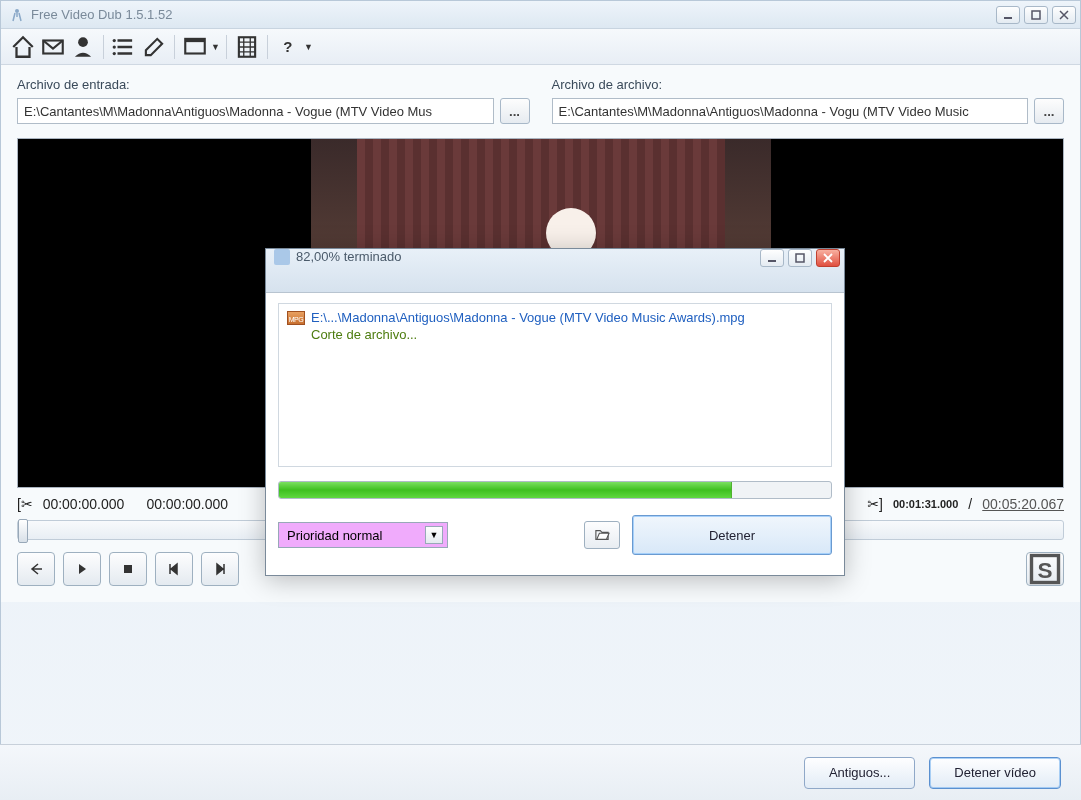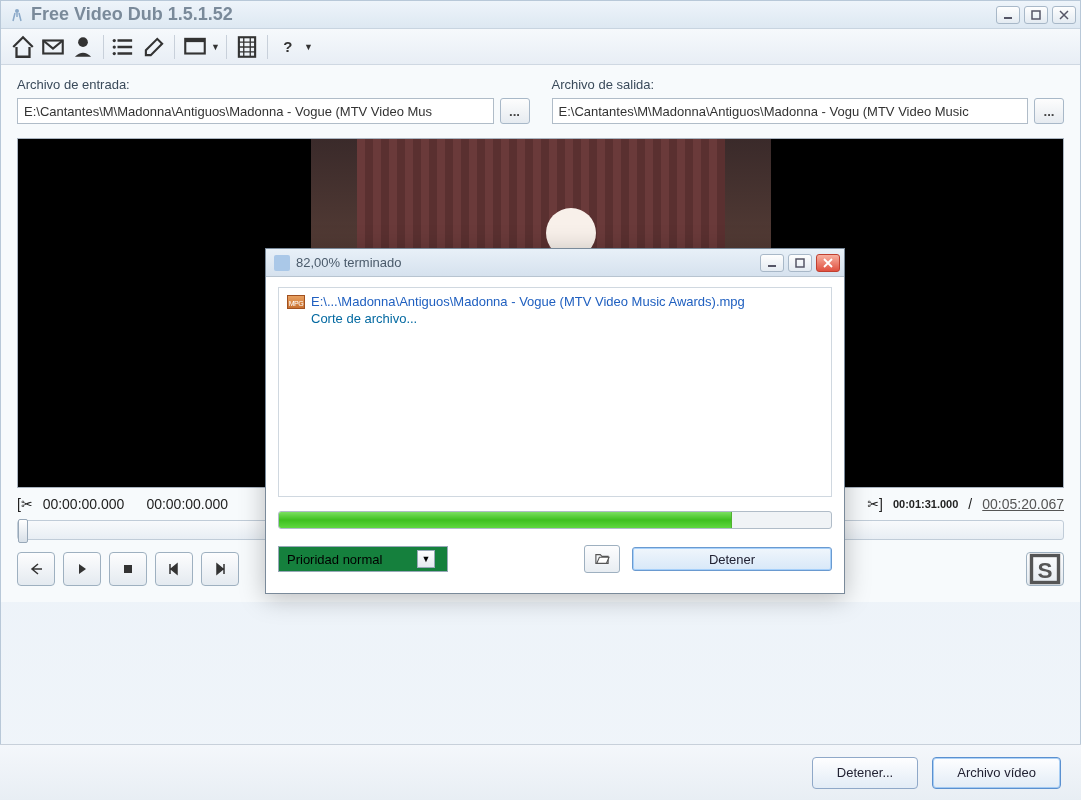--- a/index.html
+++ b/index.html
@@ -2,21 +2,21 @@
 <html><head>
 <meta charset="utf-8">
 <style>
 * { box-sizing: border-box; margin: 0; padding: 0; }
 body { font-family: "Segoe UI", Tahoma, sans-serif; font-size: 12px; background: #fff; width: 1081px; height: 800px; overflow: hidden; position: relative; }
 
 
 .window { width: 1081px; height: 800px; border: 1px solid #b8c8d8; background: linear-gradient(180deg, #e6eef6 0%, #f0f5fa 100%); }
 .titlebar { height: 28px; display: flex; align-items: center; padding: 0 4px 0 8px; background: linear-gradient(180deg, #eef4fa, #dde8f2); border-bottom: 1px solid #c8d4e0; }
 .titlebar .app-icon { width: 16px; height: 16px; margin-right: 6px; display: inline-flex; }
-.titlebar .title-text { color: #7a8a9a; font-size: 18px; flex: 1; font-weight: bold; }
+.titlebar .title-text { color: #7a8a9a; font-size: 13px; flex: 1; }
 .win-controls { display: flex; gap: 4px; }
 .win-btn { width: 24px; height: 18px; border: 1px solid #a8b8c8; border-radius: 3px; background: linear-gradient(180deg,#fefefe,#e4ebf2); display: flex; align-items: center; justify-content: center; color: #556; cursor: pointer; }
 .win-btn svg { width: 10px; height: 10px; }
 
 
 .toolbar { height: 36px; display: flex; align-items: center; padding: 0 8px; gap: 2px; background: linear-gradient(180deg,#f6f9fc,#e8eef5); border-bottom: 1px solid #cfd8e2; }
 .tool-btn { width: 28px; height: 28px; border: 1px solid transparent; border-radius: 3px; display: flex; align-items: center; justify-content: center; cursor: pointer; color: #333; }
 .tool-sep { width: 1px; height: 24px; background: #c8d0da; margin: 0 4px; }
 .tool-drop { display:flex; align-items:center; }
 .tool-drop .caret { margin-left:2px; font-size:9px; color:#333; }
@@ -59,42 +59,42 @@
 .transport .spacer { flex:1; }
 .sbtn { width:38px; height:34px; border:1px solid #9eb0c0; border-radius:4px; background:linear-gradient(180deg,#fdfdfe,#e4eaf0); display:flex; align-items:center; justify-content:center; cursor:pointer; }
 
 
 .bottom-bar { position:absolute; bottom:0; left:0; right:0; height:56px; border-top:1px solid #c8d0da; background:linear-gradient(180deg,#f4f7fb,#e8eef4); display:flex; align-items:center; justify-content:flex-end; padding:0 20px; gap:14px; }
 .main-btn { height:32px; padding:0 24px; border:1px solid #8fa8c8; border-radius:4px; background:linear-gradient(180deg,#fefeff,#e2ecf6); cursor:pointer; font-size:13px; color:#223; }
 .main-btn.primary { border-color:#5a90d0; box-shadow: inset 0 0 0 1px rgba(120,180,240,.6); }
 
 
 .dialog { position:absolute; left:265px; top:248px; width:580px; background:#fff; border:1px solid #7a8a9a; box-shadow: 0 4px 24px rgba(0,0,0,.25); }
-.dlg-title { height:28px; display:flex; align-items:center; padding:0 4px 0 8px; background:linear-gradient(180deg,#e8f0f8,#d6e2ee); border-bottom:1px solid #b8c4d0; }
+.dlg-title { height:44px; display:flex; padding:0 4px 0 8px; background:linear-gradient(180deg,#e8f0f8,#d6e2ee); border-bottom:1px solid #b8c4d0; }
 .dlg-title .dlg-icon { width:16px; height:16px; margin-right:6px; background:#aac8e8; border-radius:2px; }
 .dlg-title .dlg-text { flex:1; color:#4a5a6a; font-size:13px; }
 .dlg-title .win-btn.close { background: linear-gradient(180deg,#f8b0a0,#e05040); border-color:#c04030; color:#fff; }
 
 .dlg-body { padding: 10px 12px; }
-.file-block { border:1px solid #d0d8e0; padding:6px 8px; height:210px; background:#fff; }
+.file-block { border:1px solid #d0d8e0; padding:6px 8px; height:164px; background:#fff; }
 .file-line { display:flex; align-items:center; gap:6px; }
 .file-mpg-icon { width:18px; height:14px; background:linear-gradient(180deg,#e8a060,#c87030); border:1px solid #a05020; font-size:7px; color:#fff; display:flex; align-items:flex-end; justify-content:center; padding-bottom:1px; letter-spacing:-0.5px; }
 .file-path { color:#2060c0; font-size:13px; }
-.file-status { color:#0369a1; font-size:13px; margin-left:24px; margin-top:2px; }
+.file-status { color:#4d7c0f; font-size:13px; margin-left:24px; margin-top:2px; }
 
 .progress-wrap { margin:14px 0 16px; }
 .progress { height:18px; border:1px solid #b0bcc8; border-radius:3px; background:#f0f3f6; overflow:hidden; }
 .progress-fill { height:100%; width:82%; background:linear-gradient(180deg,#7ae060 0%,#3ec020 50%,#5ed840 100%); border-right:1px solid #50b030; }
 
 .dlg-footer { display:flex; align-items:center; gap:12px; padding: 0 0 10px; }
-.priority-select { width:170px; height:26px; border:1px solid #98a8b8; background:#15803d; display:flex; align-items:center; justify-content:space-between; padding:0 12px 0 8px; font-size:13px; cursor:pointer; }
+.priority-select { width:170px; height:26px; border:1px solid #98a8b8; background:#f0abfc; display:flex; align-items:center; justify-content:space-between; padding:0 4px 0 8px; font-size:13px; cursor:pointer; }
 .priority-select .caret-box { width:18px; height:18px; border:1px solid #98a8b8; display:flex; align-items:center; justify-content:center; font-size:9px; background:linear-gradient(180deg,#fefefe,#e4eaf0); }
 .dlg-footer .spacer { flex:1; }
 .folder-btn { width:36px; height:28px; border:1px solid #9eb0c0; border-radius:3px; background:linear-gradient(180deg,#fdfdfe,#e8edf2); display:flex; align-items:center; justify-content:center; cursor:pointer; }
-.stop-btn { width:200px; height:24px; border:1px solid #6a9ad0; border-radius:3px; background:linear-gradient(180deg,#f0f6fc,#d8e8f8); cursor:pointer; font-size:13px; color:#223; box-shadow: inset 0 0 0 1px rgba(150,200,250,.8); }
+.stop-btn { width:200px; height:40px; border:1px solid #6a9ad0; border-radius:3px; background:linear-gradient(180deg,#f0f6fc,#d8e8f8); cursor:pointer; font-size:13px; color:#223; box-shadow: inset 0 0 0 1px rgba(150,200,250,.8); }
 </style>
 </head>
 <body>
 
 <div class="window">
   <div class="titlebar">
     <span class="app-icon">
       <svg viewBox="0 0 16 16">
           <circle cx="8" cy="4" r="2" fill="#8aa8c8"></circle>
           <path d="M6 6 L4 14 M10 6 L12 14 M8 6 L8 10" stroke="#8aa8c8" stroke-width="1.5" fill="none"></path>
@@ -181,21 +181,21 @@
   <div class="content">
     <div class="row-files">
       <div class="file-col">
         <span class="file-label">Archivo de entrada:</span>
         <div class="file-row">
           <input class="file-input" readonly="" value="E:\Cantantes\M\Madonna\Antiguos\Madonna - Vogue (MTV Video Mus" style="">
           <button class="browse-btn">...</button>
         </div>
       </div>
       <div class="file-col">
-        <span class="file-label">Archivo de salida:</span>
+        <span class="file-label">Archivo de archivo:</span>
         <div class="file-row">
           <input class="file-input" readonly="" value="E:\Cantantes\M\Madonna\Antiguos\Madonna - Vogu (MTV Video Music" style="">
           <button class="browse-btn">...</button>
         </div>
       </div>
     </div>
 
     <div class="preview">
       <div class="preview-inner">
         <div class="preview-curtain"></div>
@@ -250,22 +250,22 @@
       <div class="sbtn">
           <svg viewBox="0 0 16 16">
             <rect x="2" y="2" width="12" height="12" fill="none" stroke="#555" stroke-width="1.5"></rect>
             <text x="8" y="12" text-anchor="middle" font-size="10" fill="#555" font-weight="bold">S</text>
           </svg>
         </div>
     </div>
   </div>
 
   <div class="bottom-bar">
-    <button class="main-btn">Detener...</button>
-    <button class="main-btn primary">Archivo vídeo</button>
+    <button class="main-btn">Antiguos...</button>
+    <button class="main-btn primary">Detener vídeo</button>
   </div>
 </div>
 
 <div class="dialog">
   <div class="dlg-title">
     <span class="dlg-icon"></span>
     <span class="dlg-text">82,00% terminado</span>
     <div class="win-controls">
       <div class="win-btn">
           <svg viewBox="0 0 10 10">

